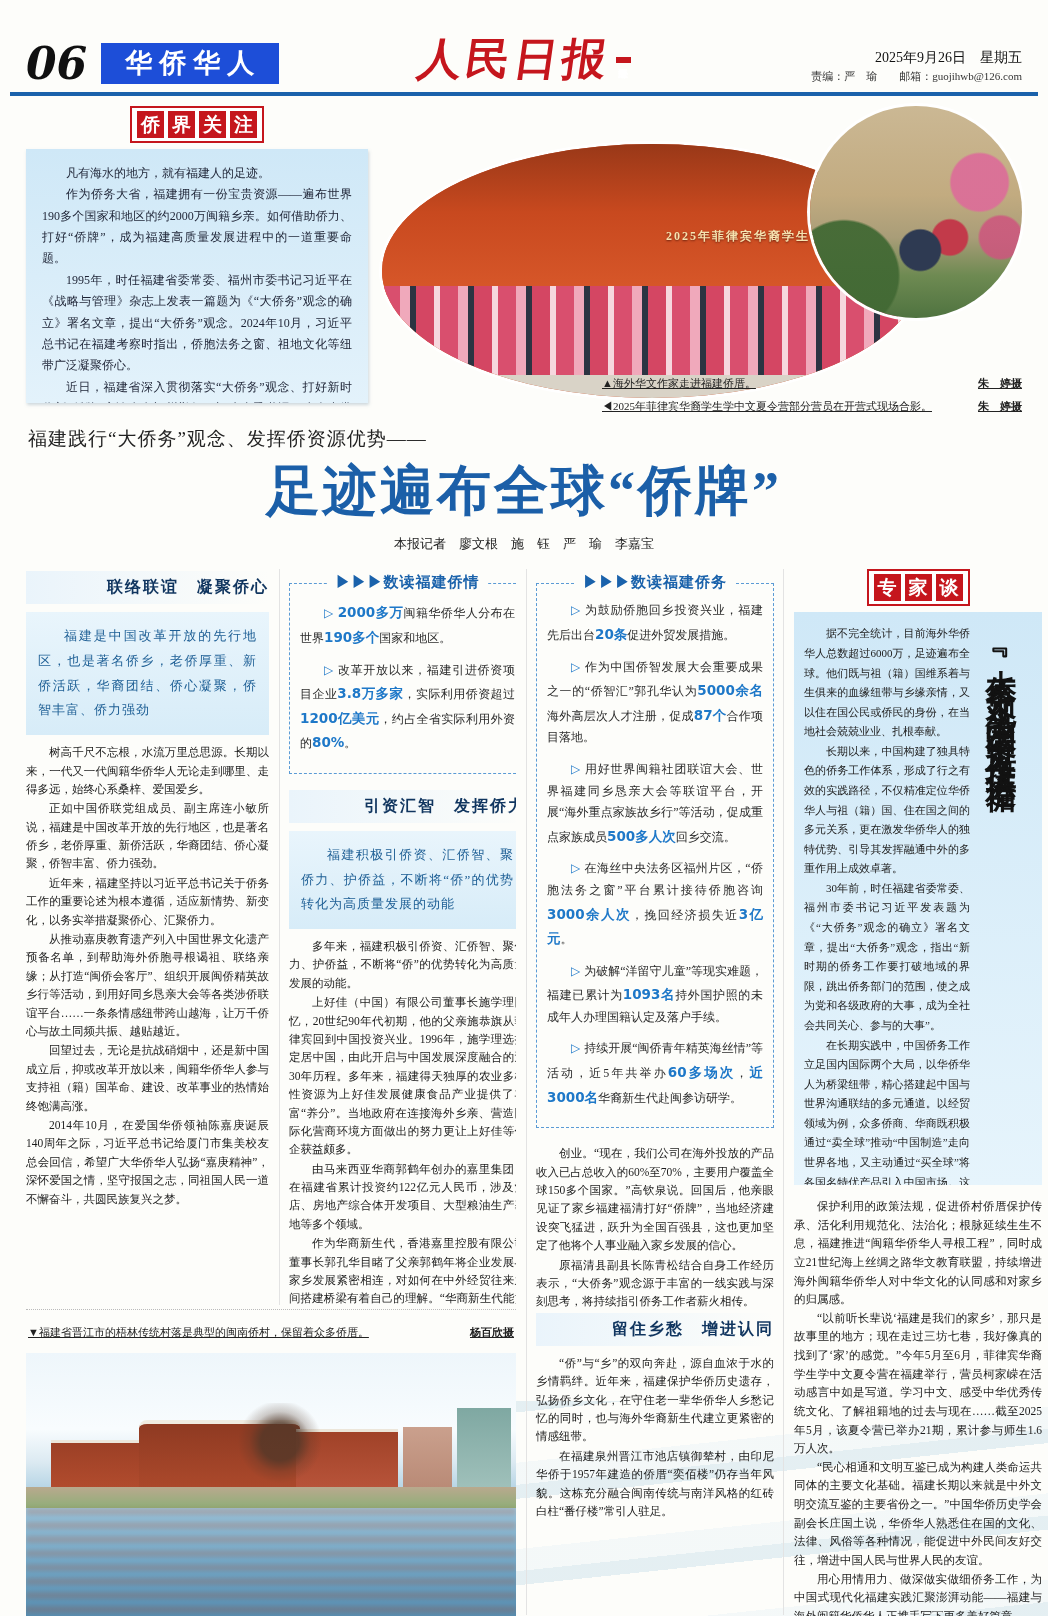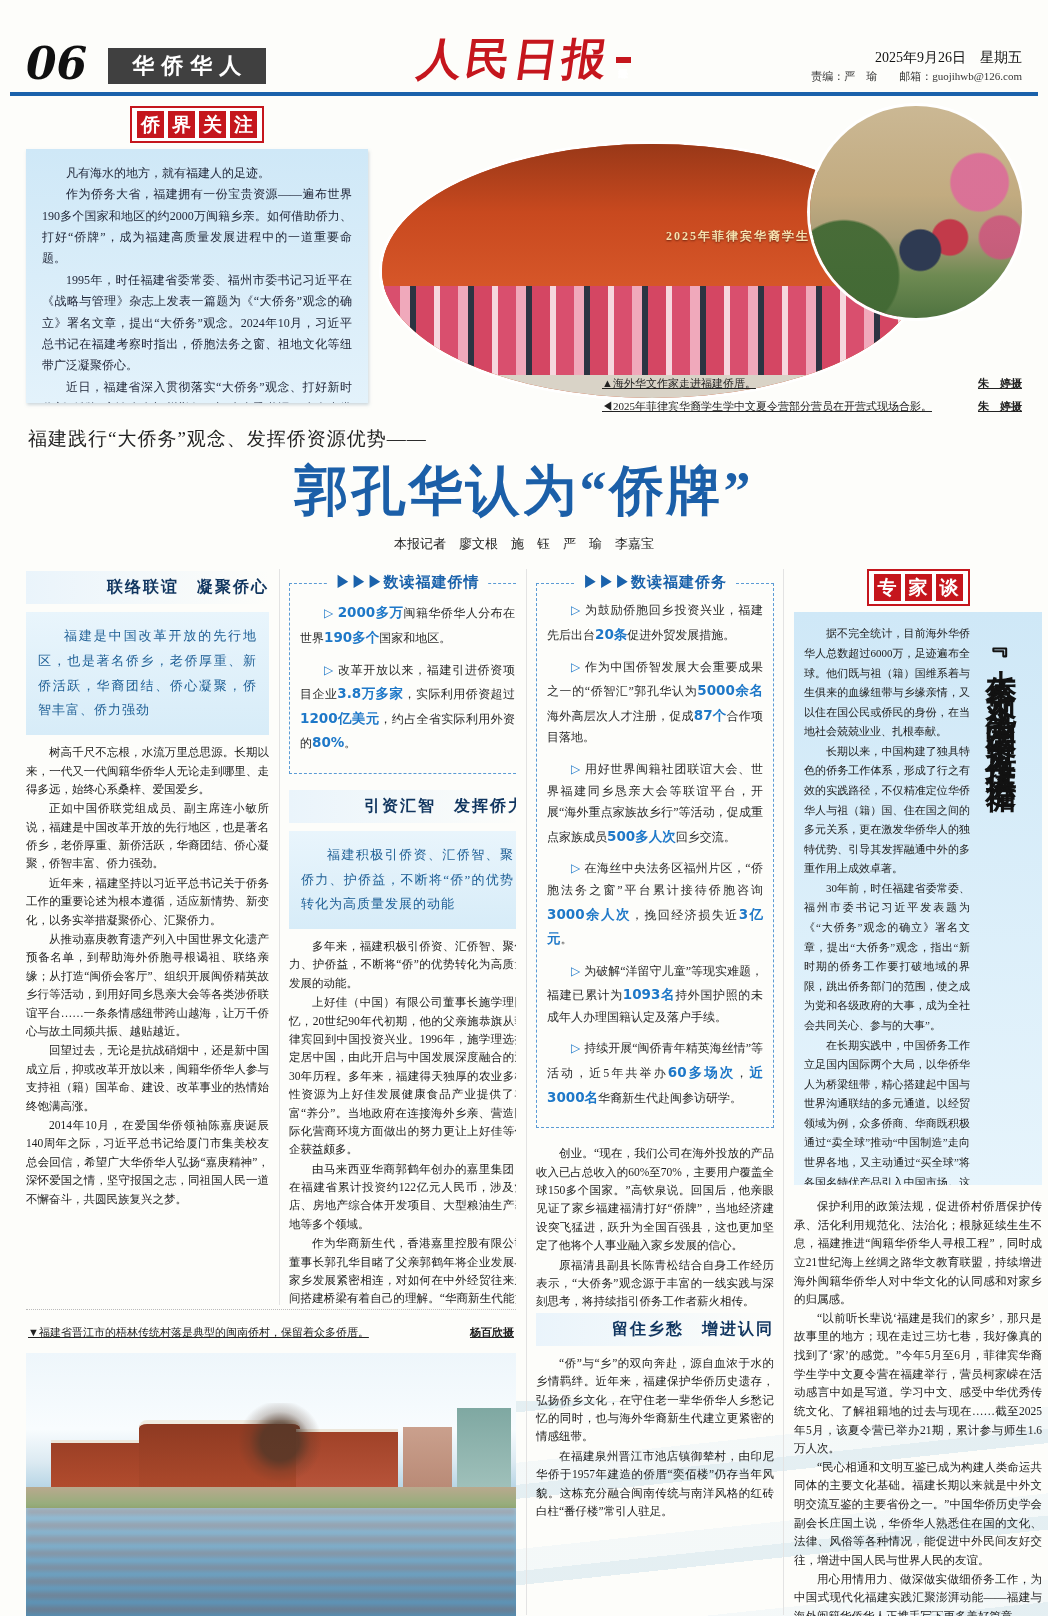--- a/index.html
+++ b/index.html
@@ -1,22 +1,22 @@
 <!DOCTYPE html>
 <html><head>
 <meta charset="utf-8">
 <style>
   html,body{margin:0;padding:0;background:#e9e9e9;}
   #page{position:relative;width:1048px;height:1616px;margin:0 auto;background:#fdfdfa;
         font-family:"Liberation Serif",serif;color:#1c1c1c;overflow:hidden;}
   
   .header{position:relative;display:flex;align-items:flex-end;padding:26px 26px 0 26px;height:58px;}
   .page-num{font-family:"DejaVu Serif",serif;font-size:44px;line-height:.9;font-weight:bold;font-style:italic;color:#101010;}
-  .section-box{background:#404040;color:#fff;font-weight:bold;font-size:22px;letter-spacing:7px;
-               padding:7px 18px 7px 24px;margin-left:21px;line-height:1;}
+  .section-box{background:#1d4ed8;color:#fff;font-weight:bold;font-size:27px;letter-spacing:7px;
+               padding:7px 18px 7px 24px;margin-left:14px;line-height:1;}
   .masthead-wrap{position:absolute;left:0;right:0;bottom:2px;display:flex;justify-content:center;align-items:center;pointer-events:none;}
   .masthead{color:#c5161d;font-size:44px;font-weight:bold;transform:skewX(-8deg);letter-spacing:4px;line-height:1;}
   .edition-box{background:#c5161d;color:#fff;writing-mode:vertical-rl;text-orientation:upright;
                font-size:10px;line-height:1.1;padding:3px 2px;margin-left:6px;font-weight:bold;}
   .dateblock{margin-left:auto;text-align:right;line-height:1.5;}
   .date-line{font-size:14px;color:#111;}
   .editor-line{font-size:11px;color:#333;}
   .blue-rule{height:4px;background:#1a62ab;margin:8px 10px 0 10px;}
   
   .label-frame{display:inline-flex;gap:4px;border:2px solid #c5161d;padding:3px 5px;background:#fff;}
@@ -157,21 +157,21 @@
         <div class="pcap">
           <span class="pcap-t">◀2025年菲律宾华裔学生学中文夏令营部分营员在开营式现场合影。</span>
           <span class="pcap-c">朱　婷摄</span>
         </div>
       </div>
     </div>
   </div>
 
   <div class="headline-block">
     <div class="kicker">福建践行“大侨务”观念、发挥侨资源优势——</div>
-    <div class="main-title">郭孔华认为“侨牌”</div>
+    <div class="main-title">足迹遍布全球“侨牌”</div>
     <div class="byline">本报记者　廖文根　施　钰　严　瑜　李嘉宝</div>
   </div>
 
   <div class="bottom-waves"></div>
 
   <div class="main">
 
     <div class="leftwrap">
       <div class="cols-row">
         <div class="col col1">

